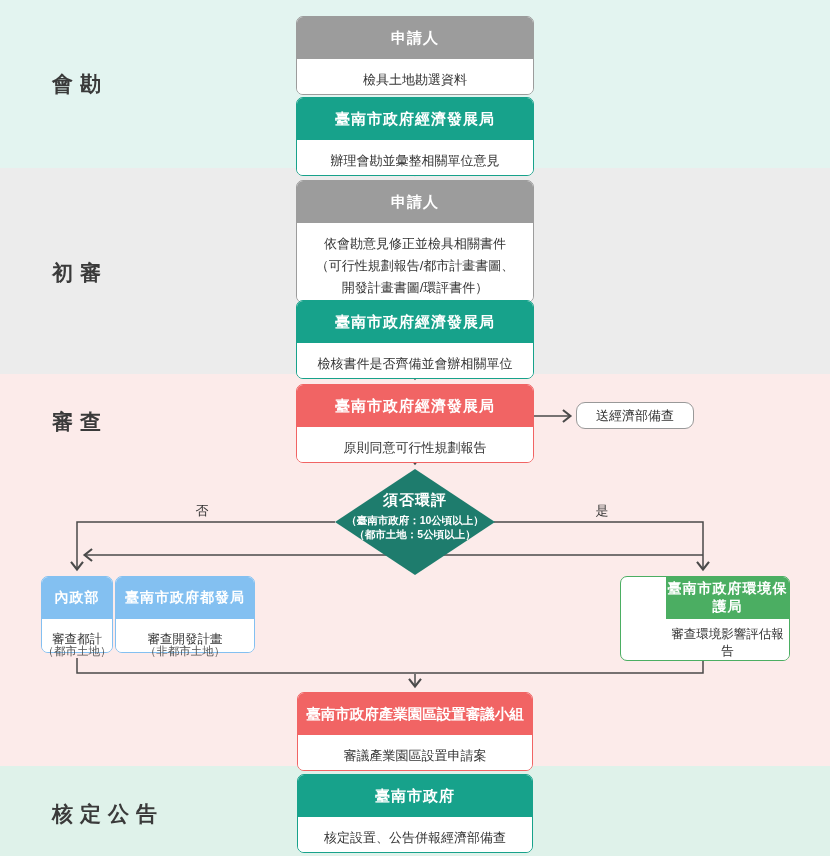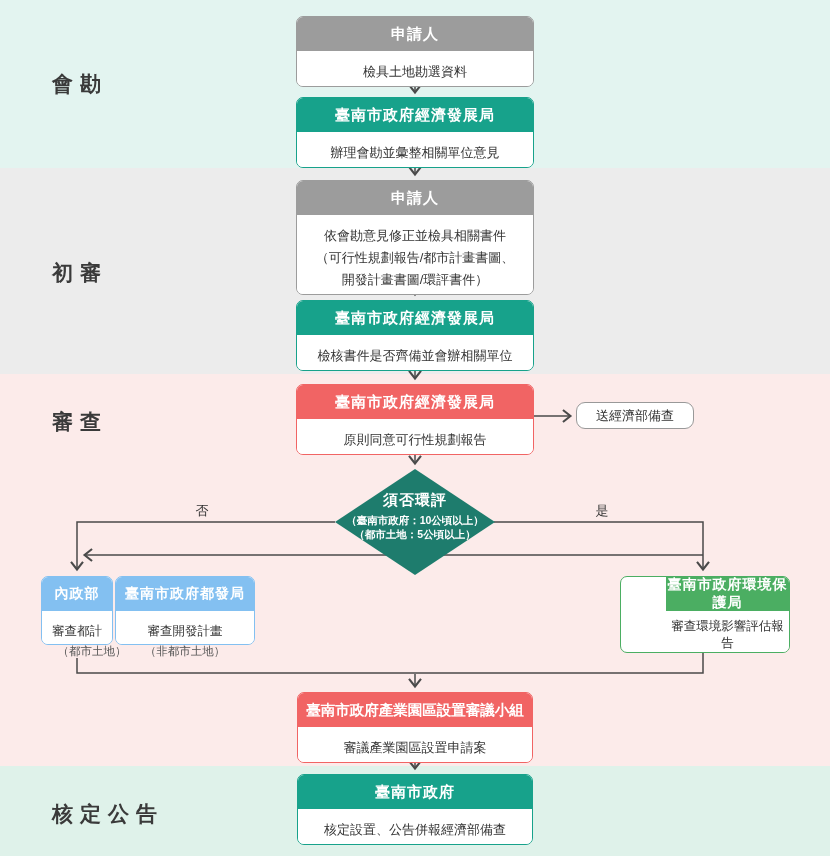--- a/index.html
+++ b/index.html
@@ -16,21 +16,21 @@
   
   .stage-label{position:absolute;left:52px;z-index:2;font-size:21px;font-weight:bold;
     color:#3A3A3A;letter-spacing:7px;white-space:nowrap;}
 
   
   #wires{position:absolute;left:0;top:0;z-index:1;pointer-events:none;}
 
   
   .node{position:absolute;z-index:2;border-radius:7px;overflow:hidden;background:#fff;
     box-sizing:border-box;text-align:center;}
-  .node-header{height:34px;display:flex;align-items:center;justify-content:center;
+  .node-header{height:42px;display:flex;align-items:center;justify-content:center;
     color:#fff;font-weight:bold;font-size:15px;letter-spacing:1px;}
   .node-body{display:flex;flex-direction:column;align-items:center;justify-content:center;
     background:#fff;color:#333;font-size:13px;min-height:28px;padding:0 4px;margin-top:7px;}
   .node-body .line{line-height:22px;white-space:nowrap;}
 
   .gray{border:1px solid #9C9C9C;}  .gray .node-header{background:#9C9C9C;}
   .teal{border:1px solid #17A28B;}  .teal .node-header{background:#17A28B;}
   .red{border:1px solid #F16464;}   .red .node-header{background:#F16464;}
   .blue{border:1px solid #83C0F1;}  .blue .node-header{background:#83C0F1;font-size:14px;}
   .green{border:1px solid #4BAE62;} .green .node-header{background:#4BAE62;font-size:14px;}
@@ -128,21 +128,21 @@
   <div class="branch-label" style="left:588px;top:502px;">是</div>
 
   <div class="node blue" style="left:41px;top:576px;width:72px;">
     <div class="node-header">內政部</div>
     <div class="node-body">審查都計</div>
   </div>
   <div class="node blue" style="left:115px;top:576px;width:140px;">
     <div class="node-header">臺南市政府都發局</div>
     <div class="node-body">審查開發計畫</div>
   </div>
-  <div class="caption" style="left:56px;top:644px;width:72px;text-align:center;">（都市土地）</div>
+  <div class="caption" style="left:41px;top:644px;width:72px;text-align:center;">（都市土地）</div>
   <div class="caption" style="left:115px;top:644px;width:140px;">（非都市土地）</div>
 
   <div class="node green" style="left:620px;top:576px;width:170px;padding-left:45px;">
     <div class="node-header">臺南市政府環境保護局</div>
     <div class="node-body">審查環境影響評估報告</div>
   </div>
 
   <div class="node red small-header" style="left:297px;top:692px;width:236px;">
     <div class="node-header">臺南市政府產業園區設置審議小組</div>
     <div class="node-body">審議產業園區設置申請案</div>

